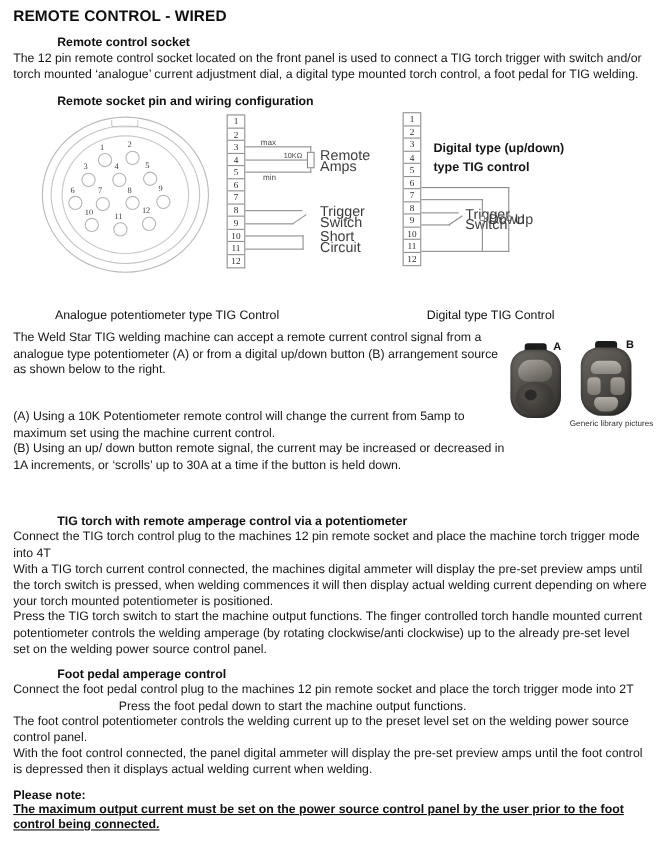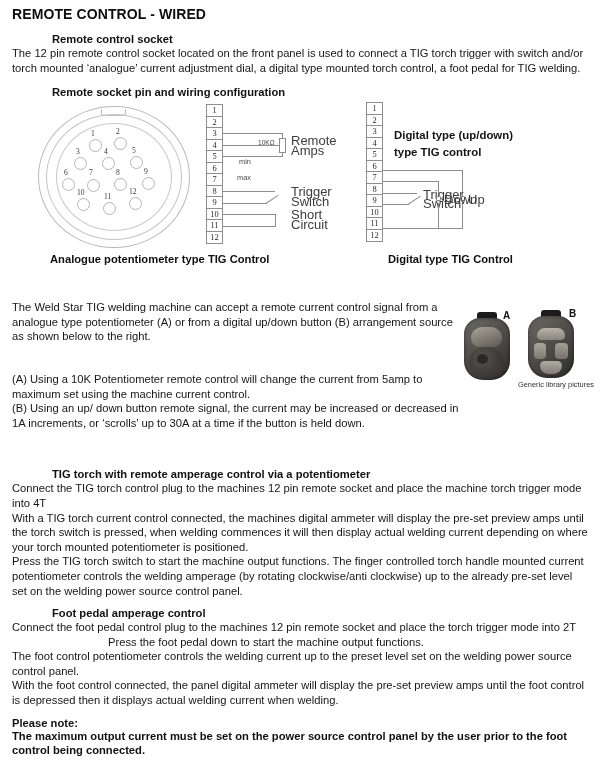--- a/index.html
+++ b/index.html
@@ -89,22 +89,22 @@
     position: absolute; width: 5px; height: 5px; border: 1px solid #8d8d8d;
     background:#fff; border-radius: 1px;
   }
 
   .digital-title {
     position: absolute; font-size: 11.4px; font-weight: bold; color: #141414;
     line-height: 16px; white-space: nowrap;
   }
 
   .caption {
-    font-size: 11.2px; font-weight: bold; color: #0f0f0f;
-    position: absolute; white-space: nowrap;
+    font-size: 11.2px; font-weight: normal; color: #0f0f0f;
+    position: absolute; white-space: nowrap; margin-top: 28px;
   }
 
   
   .remotes { position: absolute; right: 8px; top: 300px; width: 132px; height: 92px; }
   .remote { position: absolute; width: 46px; height: 68px; }
   .rem-clip {
     position: absolute; left: 13px; top: 0; width: 20px; height: 8px;
     background: #1c1c1c; border-radius: 3px 3px 0 0;
   }
   .rem-body {
@@ -147,21 +147,21 @@
     position: absolute; left: 12px; top: 45px; width: 22px; height: 13px;
     border-radius: 5px 5px 9px 9px;
     background: linear-gradient(180deg,#b0aba3,#807b74);
   }
   .gen-cap {
     position: absolute; left: 2px; top: 74px; width: 132px;
     text-align: right; font-size: 7.4px; color: #2f2f2f;
   }
 
   .note-head { font-size: 11.2px; font-weight: bold; margin: 9px 0 0 2px; }
-  .note-body { font-size: 11.2px; font-weight: bold; line-height: 14.6px; margin-left: 2px; }
+  .note-body { font-size: 11.2px; font-weight: bold; line-height: 14.6px; margin-left: 2px; text-decoration: underline; }
   .tabgap { display: inline-block; width: 96px; }
 </style>
 </head>
 <body>
 
 <div class="page">
 
   <div class="doc-title">REMOTE CONTROL - WIRED</div>
 
   <div class="sec-head">Remote control socket</div>
@@ -223,21 +223,21 @@
       <div class="wire h" style="left:17px; top:29px; width:60px;"></div>
       <div class="wire v" style="left:76px; top:29px; height:16px;"></div>
 
       <div class="wire h" style="left:17px; top:41px; width:59px;"></div>
 
       <div class="wire h" style="left:17px; top:52px; width:60px;"></div>
       <div class="wire v" style="left:76px; top:45px; height:8px;"></div>
 
       <div class="pot-box" style="left:73px; top:34px;"></div>
 
-      <div class="wlabel" style="left:31px; top:21px;margin-top:48px;">max</div>
+      <div class="wlabel" style="left:31px; top:21px;">max</div>
       <div class="wlabel" style="left:33px; top:53px;">min</div>
       <div class="wlabel sm" style="left:52px; top:35px;">10KΩ</div>
 
       <div class="dlabel" style="left:85px; top:32px;">Remote</div>
       <div class="dlabel" style="left:85px; top:42px;">Amps</div>
 
       <div class="wire h" style="left:17px; top:87px; width:52px;"></div>
       <div class="wire h" style="left:17px; top:99px; width:44px;"></div>
       <div class="sw-arm" style="left:60px; top:99px;"></div>
       <div class="dlabel" style="left:85px; top:83px;">Trigger</div>

